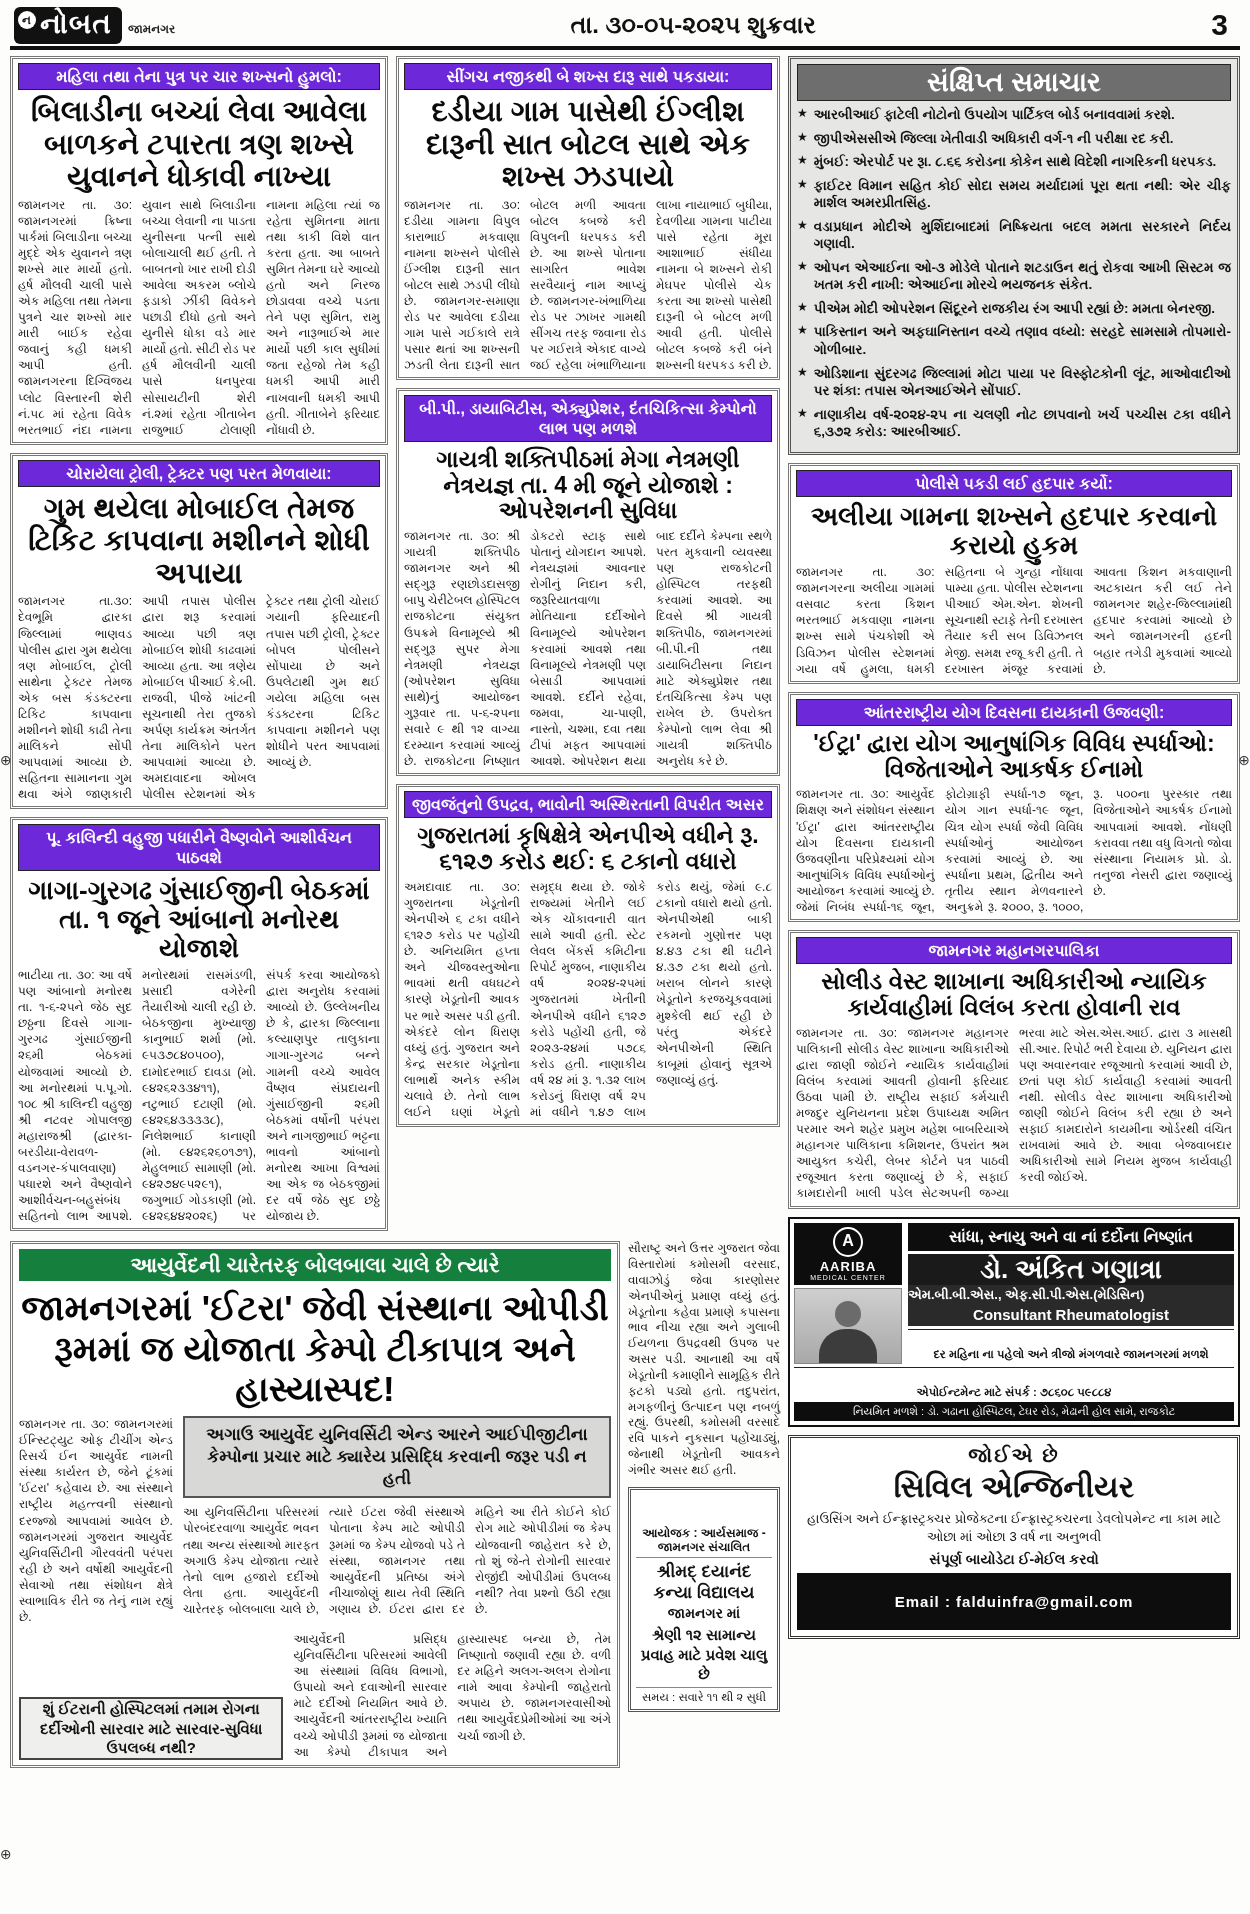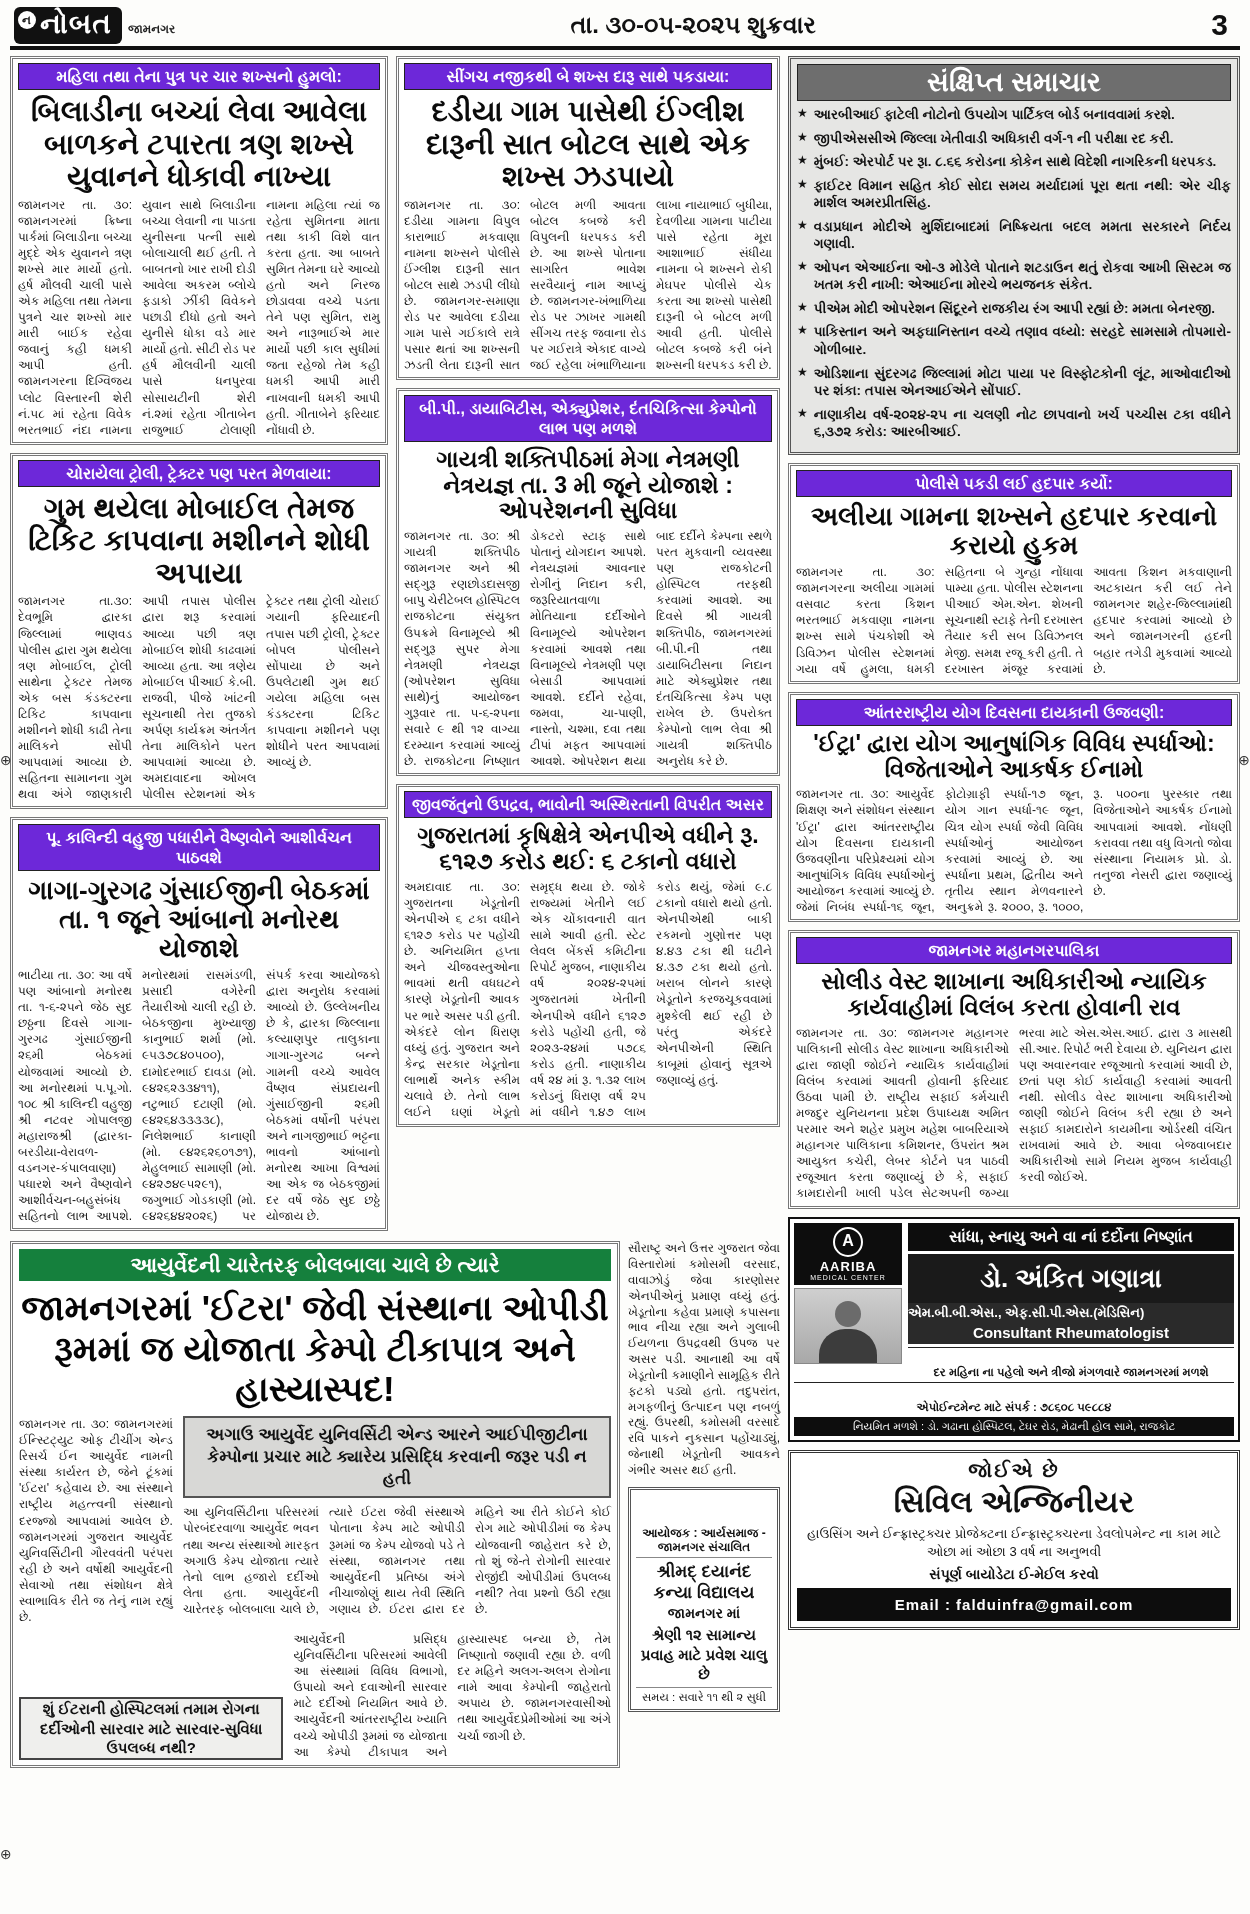--- a/index.html
+++ b/index.html
@@ -130,35 +130,35 @@
     content:"";position:absolute;left:50%;bottom:0;transform:translateX(-50%);
     width:58px;height:34px;border-radius:26px 26px 0 0;background:#3c3c3c;
   }
   .ad-doc-right{flex:1;min-width:0;}
   .doc-strip{
     background:#0d0d0d;color:#fff;font-weight:bold;text-align:center;
     font-size:16px;line-height:1.25;padding:4px 2px;
   }
   .doc-name{
     background:#1a1a1a;color:#fff;font-weight:bold;text-align:center;
-    font-size:26px;padding:9px 0;margin-top:3px;
+    font-size:26px;padding:0 0;margin-top:3px;
   }
   .doc-degrees{font-weight:bold;font-size:13px;background:#2a2a2a;color:#fff;padding:2px 0;}
   .doc-title{text-align:center;font-weight:bold;font-size:15px;background:#2a2a2a;color:#fff;padding:1px 0 3px 0;}
   .doc-line{font-size:11.5px;font-weight:bold;text-align:center;border-top:1px solid #222;margin-top:3px;padding-top:18px;}
   .doc-line2{font-size:11px;text-align:center;background:#0d0d0d;color:#fff;padding:3px 2px;margin-top:3px;}
   
   .ad-eng{border:3px double #333;background:#fff;text-align:center;padding:6px;}
   .ad-eng .w1{font-size:20px;font-weight:bold;letter-spacing:2px;}
   .ad-eng .w2{font-size:30px;font-weight:bold;margin:3px 0 5px 0;}
   .ad-eng .w3{font-size:13px;line-height:1.4;text-align:center;padding:0 6px;}
   .ad-eng .w4{font-size:14px;font-weight:bold;margin-top:5px;}
   .ad-eng .w5{
     background:#0d0d0d;color:#fff;font-weight:bold;font-size:15px;
-    padding:8px;margin-top:5px;letter-spacing:1px;
+    padding:20px;margin-top:5px;letter-spacing:1px;
   }
   
   .regmark{position:absolute;font-size:14px;color:#333;}
   .rm1{left:0;top:752px;}
   .rm2{right:0;top:752px;}
   .rm3{left:0;top:1846px;}
 </style>
 </head>
 <body>
 
@@ -204,21 +204,21 @@
         </div>
 
         <div class="col-b">
           <div class="article">
             <div class="kicker">સીંગચ નજીકથી બે શખ્સ દારૂ સાથે પકડાયા:</div>
             <div class="headline h-xl">દડીયા ગામ પાસેથી ઈંગ્લીશ દારૂની સાત બોટલ સાથે એક શખ્સ ઝડપાયો</div>
             <div class="body-text cols-3">જામનગર તા. ૩૦: દડીયા ગામના વિપુલ કારાભાઈ મકવાણા નામના શખ્સને પોલીસે ઈંગ્લીશ દારૂની સાત બોટલ સાથે ઝડપી લીધો છે. જામનગર-સમાણા રોડ પર આવેલા દડીયા ગામ પાસે ગઈકાલે રાત્રે પસાર થતાં આ શખ્સની ઝડતી લેતા દારૂની સાત બોટલ મળી આવતા બોટલ કબજે કરી વિપુલની ધરપકડ કરી છે. આ શખ્સે પોતાના સાગરિત ભાવેશ સરવૈયાનું નામ આપ્યું છે. જામનગર-ખંભાળિયા રોડ પર ઝાખર ગામથી સીંગચ તરફ જવાના રોડ પર ગઈરાત્રે એકાદ વાગ્યે જઈ રહેલા ખંભાળિયાના લાખા નાયાભાઈ બુધીયા, દેવળીયા ગામના પાટીયા પાસે રહેતા મૂરા આશાભાઈ સંધીયા નામના બે શખ્સને રોકી મેઘપર પોલીસે ચેક કરતા આ શખ્સો પાસેથી દારૂની બે બોટલ મળી આવી હતી. પોલીસે બોટલ કબજે કરી બંને શખ્સની ધરપકડ કરી છે.</div>
           </div>
           <div class="article">
             <div class="kicker">બી.પી., ડાયાબિટીસ, એક્યુપ્રેશર, દંતચિકિત્સા કેમ્પોનો લાભ પણ મળશે</div>
-            <div class="headline h-md">ગાયત્રી શક્તિપીઠમાં મેગા નેત્રમણી નેત્રયજ્ઞ તા. 3 મી જૂને યોજાશે : ઓપરેશનની સુવિધા</div>
+            <div class="headline h-md">ગાયત્રી શક્તિપીઠમાં મેગા નેત્રમણી નેત્રયજ્ઞ તા. 4 મી જૂને યોજાશે : ઓપરેશનની સુવિધા</div>
             <div class="body-text cols-3">જામનગર તા. ૩૦: શ્રી ગાયત્રી શક્તિપીઠ જામનગર અને શ્રી સદ્ગુરૂ રણછોડદાસજી બાપુ ચેરીટેબલ હોસ્પિટલ રાજકોટના સંયુક્ત ઉપક્રમે વિનામૂલ્યે શ્રી સદ્ગુરૂ સુપર મેગા નેત્રમણી નેત્રયજ્ઞ (ઓપરેશન સુવિધા સાથે)નું આયોજન ગુરૂવાર તા. ૫-૬-૨૫ના સવારે ૯ થી ૧૨ વાગ્યા દરમ્યાન કરવામાં આવ્યું છે. રાજકોટના નિષ્ણાત ડોકટરો સ્ટાફ સાથે પોતાનું યોગદાન આપશે. નેત્રયજ્ઞમાં આવનાર રોગીનું નિદાન કરી, જરૂરિયાતવાળા મોતિયાના દર્દીઓને વિનામૂલ્યે ઓપરેશન કરવામાં આવશે તથા વિનામૂલ્યે નેત્રમણી પણ બેસાડી આપવામાં આવશે. દર્દીને રહેવા, જમવા, ચા-પાણી, નાસ્તો, ચશ્મા, દવા તથા ટીપાં મફત આપવામાં આવશે. ઓપરેશન થયા બાદ દર્દીને કેમ્પના સ્થળે પરત મુકવાની વ્યવસ્થા પણ રાજકોટની હોસ્પિટલ તરફથી કરવામાં આવશે. આ દિવસે શ્રી ગાયત્રી શક્તિપીઠ, જામનગરમાં બી.પી.ની તથા ડાયાબિટીસના નિદાન માટે એક્યુપ્રેશર તથા દંતચિકિત્સા કેમ્પ પણ રાખેલ છે. ઉપરોક્ત કેમ્પોનો લાભ લેવા શ્રી ગાયત્રી શક્તિપીઠ અનુરોધ કરે છે.</div>
           </div>
           <div class="article">
             <div class="kicker">જીવજંતુનો ઉપદ્રવ, ભાવોની અસ્થિરતાની વિપરીત અસર</div>
             <div class="headline h-md">ગુજરાતમાં કૃષિક્ષેત્રે એનપીએ વધીને રૂ. ૬૧૨૭ કરોડ થઈ: ૬ ટકાનો વધારો</div>
             <div class="body-text cols-3">અમદાવાદ તા. ૩૦: ગુજરાતના ખેડૂતોની એનપીએ ૬ ટકા વધીને ૬૧૨૭ કરોડ પર પહોંચી છે. અનિયમિત હપ્તા અને ચીજવસ્તુઓના ભાવમાં થતી વધઘટને કારણે ખેડૂતોની આવક પર ભારે અસર પડી હતી. એકંદરે લોન ધિરાણ વધ્યું હતું. ગુજરાત અને કેન્દ્ર સરકાર ખેડૂતોના લાભાર્થે અનેક સ્કીમ ચલાવે છે. તેનો લાભ લઈને ઘણાં ખેડૂતો સમૃદ્ધ થયા છે. જોકે રાજ્યમાં ખેતીને લઈ એક ચોંકાવનારી વાત સામે આવી હતી. સ્ટેટ લેવલ બેંકર્સ કમિટીના રિપોર્ટ મુજબ, નાણાકીય વર્ષ ૨૦૨૪-૨૫માં ગુજરાતમાં ખેતીની એનપીએ વધીને ૬૧૨૭ કરોડે પહોંચી હતી, જે ૨૦૨૩-૨૪માં ૫૭૮૬ કરોડ હતી. નાણાકીય વર્ષ ૨૪ માં રૂ. ૧.૩૨ લાખ કરોડનું ધિરાણ વર્ષ ૨૫ માં વધીને ૧.૪૭ લાખ કરોડ થયું, જેમાં ૯.૮ ટકાનો વધારો થયો હતો. એનપીએથી બાકી રકમનો ગુણોત્તર પણ ૪.૪૩ ટકા થી ઘટીને ૪.૩૭ ટકા થયો હતો. ખરાબ લોનને કારણે ખેડૂતોને કરજચૂકવવામાં મુશ્કેલી થઈ રહી છે પરંતુ એકંદરે એનપીએની સ્થિતિ કાબૂમાં હોવાનું સૂત્રએ જણાવ્યું હતું.</div>
           </div>
         </div>
       </div>
 

